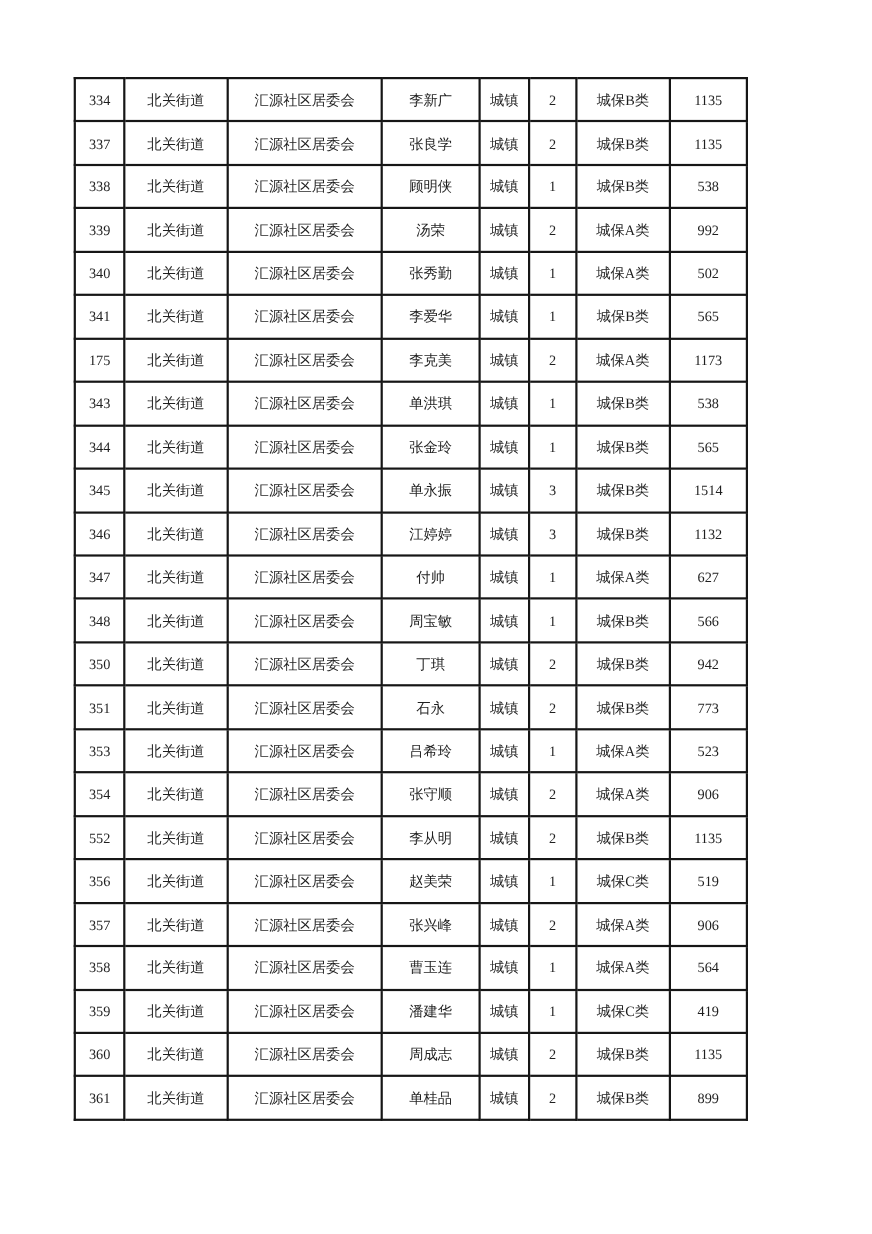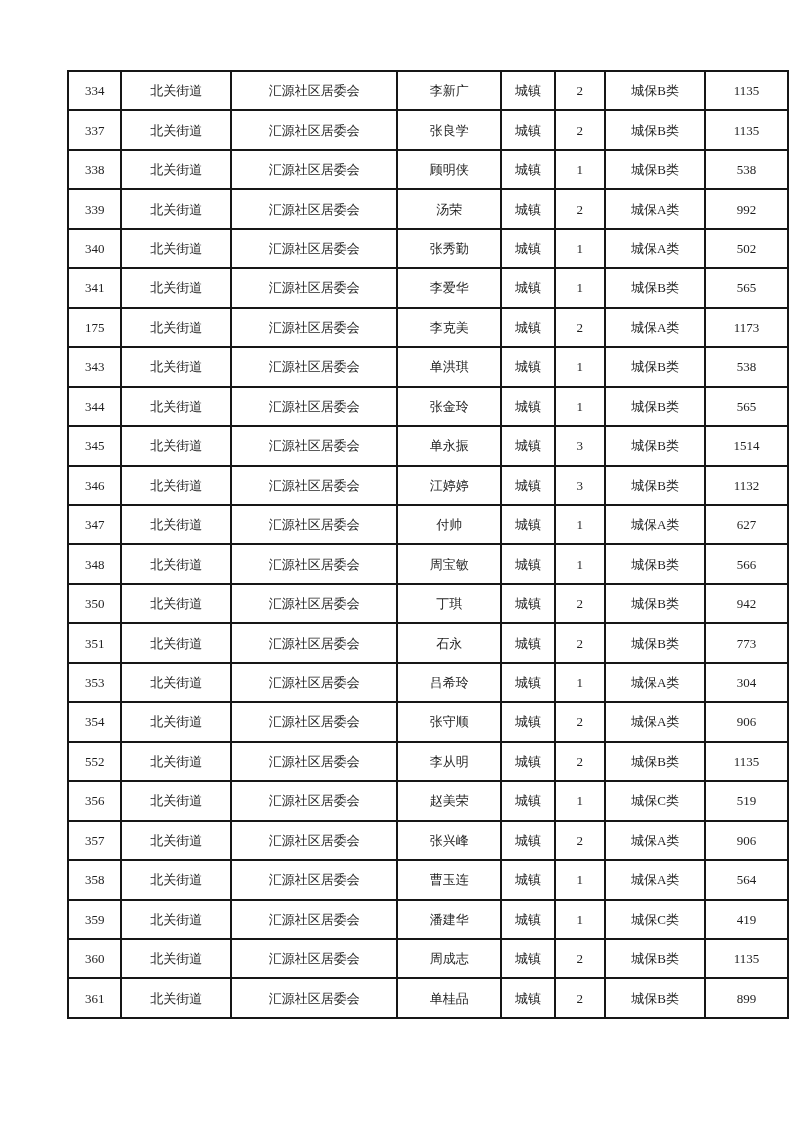--- a/index.html
+++ b/index.html
@@ -11,21 +11,21 @@
     position: relative;
     width: 793px;
     height: 1122px;
     font-family: "Liberation Serif", "DejaVu Serif", serif;
     color: #1f1f1f;
   }
   .table-wrap {
     position: absolute;
     left: 67px;
     top: 70px;
-    width: 722px;
+    width: 613px;
     height: 949px;
   }
   table.roster {
     width: 100%;
     height: 100%;
     border-collapse: collapse;
     table-layout: fixed;
   }
   table.roster td {
     border: 2px solid #161616;
@@ -214,21 +214,21 @@
           <td>773</td>
         </tr>
         <tr>
           <td>353</td>
           <td>北关街道</td>
           <td>汇源社区居委会</td>
           <td>吕希玲</td>
           <td>城镇</td>
           <td>1</td>
           <td>城保A类</td>
-          <td>304</td>
+          <td>523</td>
         </tr>
         <tr>
           <td>354</td>
           <td>北关街道</td>
           <td>汇源社区居委会</td>
           <td>张守顺</td>
           <td>城镇</td>
           <td>2</td>
           <td>城保A类</td>
           <td>906</td>

